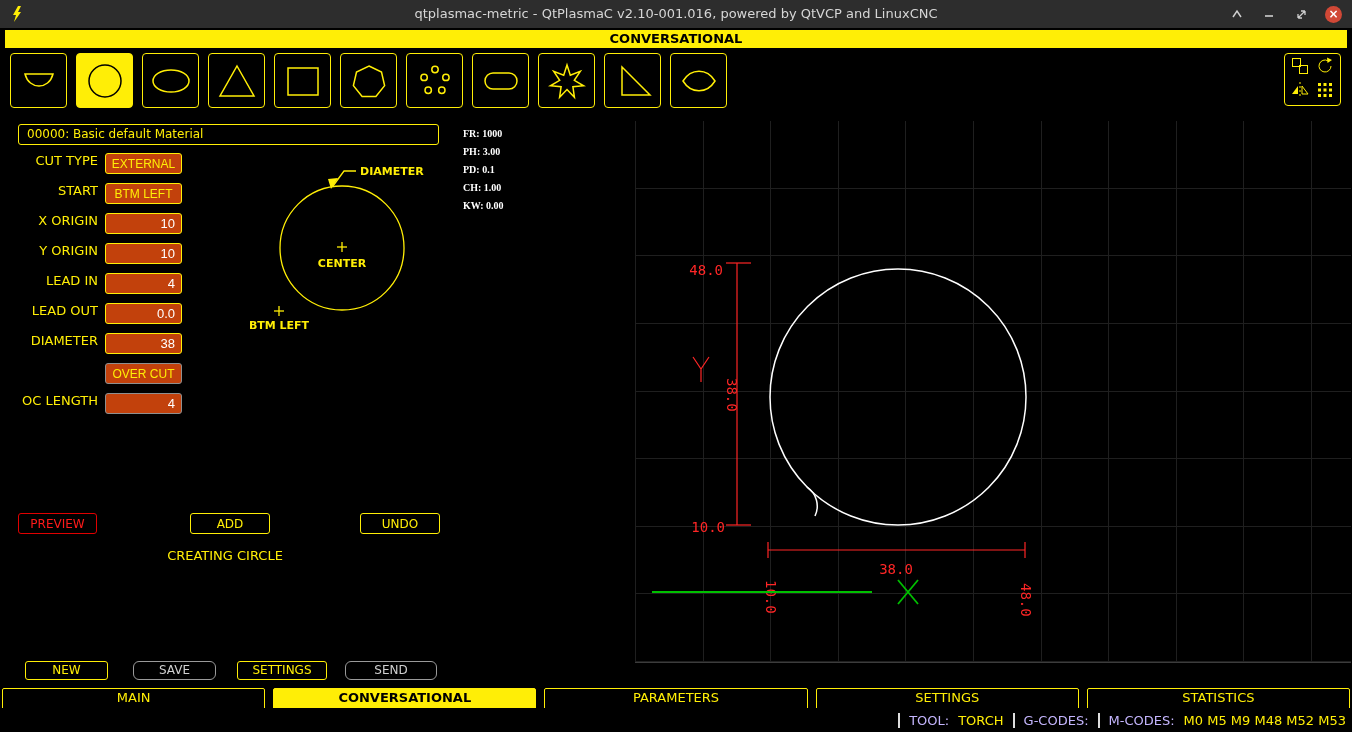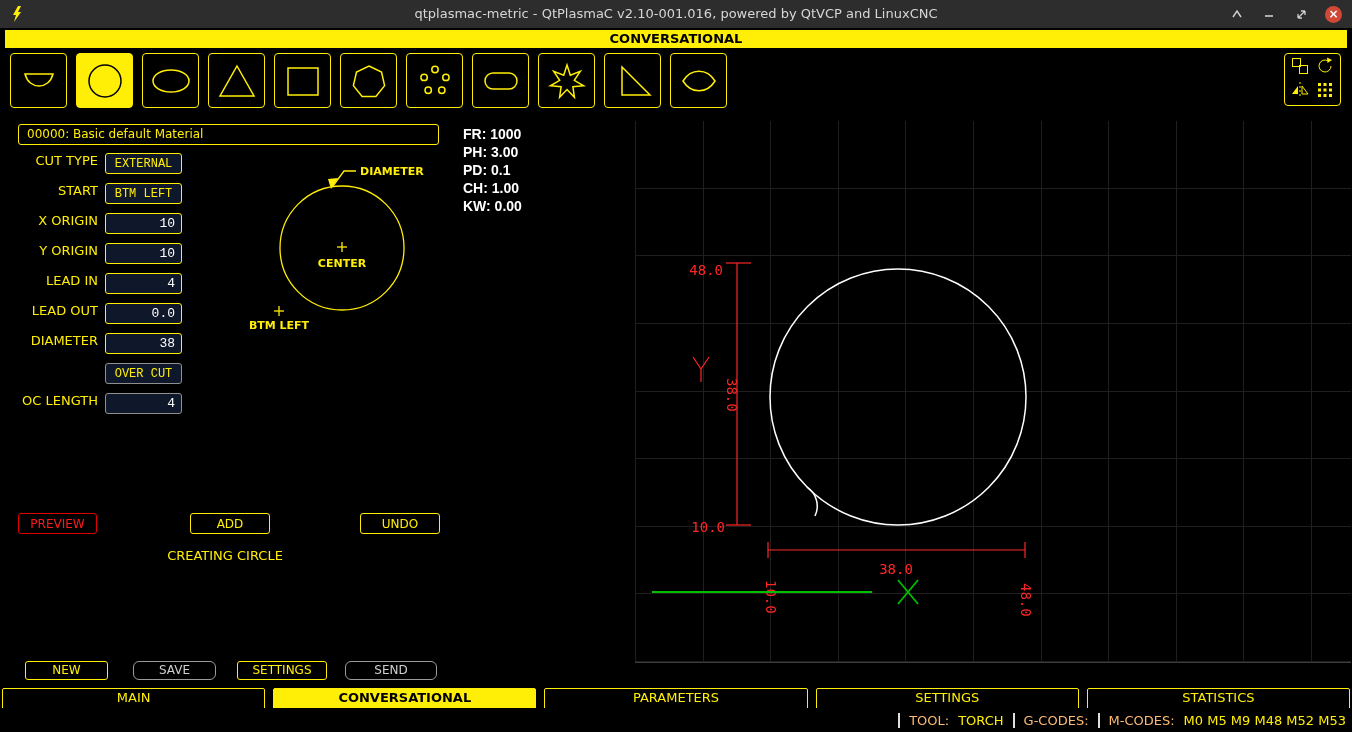--- a/index.html
+++ b/index.html
@@ -33,21 +33,21 @@
     border-radius: 4px; background: #000; display: grid; grid-template-columns: 1fr 1fr; align-items: center;
     justify-items: center; padding: 2px; }
 
   
   .left-panel { position: absolute; left: 0; top: 115px; width: 455px; height: 573px; background: #000; }
   .material-combo { position: absolute; left: 18px; top: 9px; width: 421px; height: 21px;
     border: 1px solid #ffee06; border-radius: 3px; color: #ffee06; font-size: 12px; line-height: 19px; padding-left: 8px; }
   .frow { position: absolute; left: 0; height: 21px; display: flex; }
   .flabel { width: 98px; text-align: right; color: #ffee06; font-size: 13px; }
   .fctrl { margin-left: 7px; width: 77px; height: 21px; border: 1px solid #ffee06; border-radius: 3px;
-    background: #0f172a; font-size: 12px; font-family: Liberation Mono, monospace; }
+    background: #c2410c; font-size: 12px; font-family: Liberation Sans, sans-serif; }
   button.fctrl { color: #ffee06; text-align: center; }
   input.fctrl { color: #fff; text-align: right; padding-right: 6px; font-size: 13px; outline: none; }
   .disabled-btn { border-color: #8f8f8f; color: #8f8f8f; }
   .disabled-input { border-color: #8f8f8f; color: #c8c8c8; }
   .diagram-svg text { fill: #ffee06; font-size: 11px; font-weight: bold; font-family: "DejaVu Sans", sans-serif; }
   .diagram-svg .yline { stroke: #ffee06; stroke-width: 1.3; fill: none; }
   .panel-btn { position: absolute; height: 21px; background: #000; border: 1px solid #ffee06; border-radius: 3px;
     color: #ffee06; font-size: 12px; font-family: inherit; }
   .panel-btn.red { border-color: #e00000; color: #ff1a1a; }
   .creating { position: absolute; left: 0; top: 433px; width: 450px; text-align: center; color: #ffee06; font-size: 13px; }
@@ -55,40 +55,40 @@
     border-radius: 3px; color: #ffee06; font-size: 12px; font-family: inherit; line-height: 15px; }
   .bottom-btn.gray { border-color: #9a9a9a; color: #d0d0d0; border-radius: 6px; }
 
   
   .preview-area { position: absolute; left: 455px; top: 115px; width: 897px; height: 573px; background: #000; }
   .grid { position: absolute; left: 180px; top: 6px; width: 716px; height: 542px;
     background-image:
       repeating-linear-gradient(to right, #1f1f1f 0 1px, transparent 1px 67.6px),
       repeating-linear-gradient(to top,   #1f1f1f 0 1px, transparent 1px 67.6px);
     border-bottom: 1px solid #3c3c3c; }
-  .readout { position: absolute; left: 8px; top: 10px; color: #fff; font-family: Liberation Sans, sans-serif;
-    font-size: 14px; font-weight: bold; line-height: 18px; }
+  .readout { position: absolute; left: 8px; top: 10px; color: #fff; font-family: Liberation Serif, serif;
+    font-size: 10px; font-weight: bold; line-height: 18px; }
   .plot-svg { position: absolute; left: 0; top: 0; }
   .dim { stroke: #ff2626; stroke-width: 1.2; fill: none; }
   .dimtext { fill: #ff2626; font-family: "DejaVu Sans Mono", monospace; font-size: 14px; }
   .white-stroke { stroke: #fff; fill: none; stroke-width: 1.5; }
   .axis { stroke: #00c000; stroke-width: 1.8; fill: none; }
 
   
   .tabbar { position: absolute; left: 0; top: 688px; width: 100%; height: 27px; display: flex; gap: 8px; padding: 0 2px; }
   .tab { flex: 1; border: 1px solid #ffee06; border-radius: 2px; background: #000; color: #ffee06;
     font-size: 13px; text-align: center; line-height: 17px; }
   .tab.active { background: #ffee06; color: #000; font-weight: bold; }
 
   
   .statusbar { position: absolute; left: 0; top: 708px; width: 100%; height: 24px; background: #000;
     display: flex; align-items: center; justify-content: flex-end; gap: 9px; padding-right: 6px;
     color: #ffee06; font-size: 13px; white-space: nowrap; }
   .sep { width: 2px; height: 15px; background: #ddd; flex: none; }
-  .sb-label { color: #fdba74; }
+  .sb-label { color: #c4b5fd; }
 </style>
 </head>
 <body>
 
 <div id="app">
 
   <div class="titlebar">
     <span class="app-icon">
       <svg width="16" height="16" viewBox="0 0 16 16">
           <polygon points="9,0 4,9 7,9 5,16 12,6 9,6 12,0" fill="#ffee06"></polygon>

